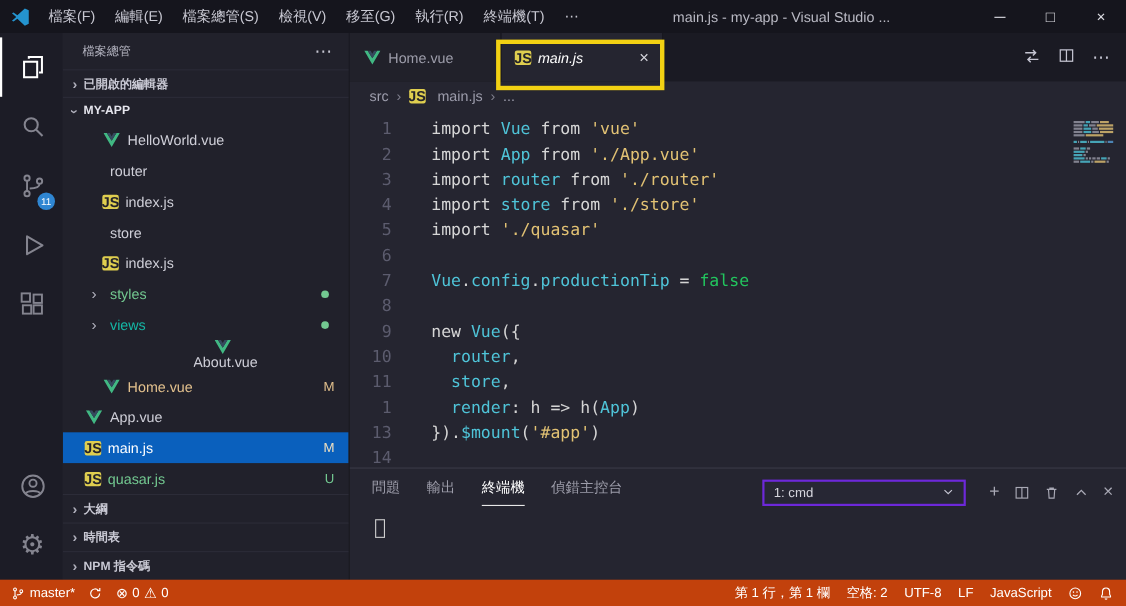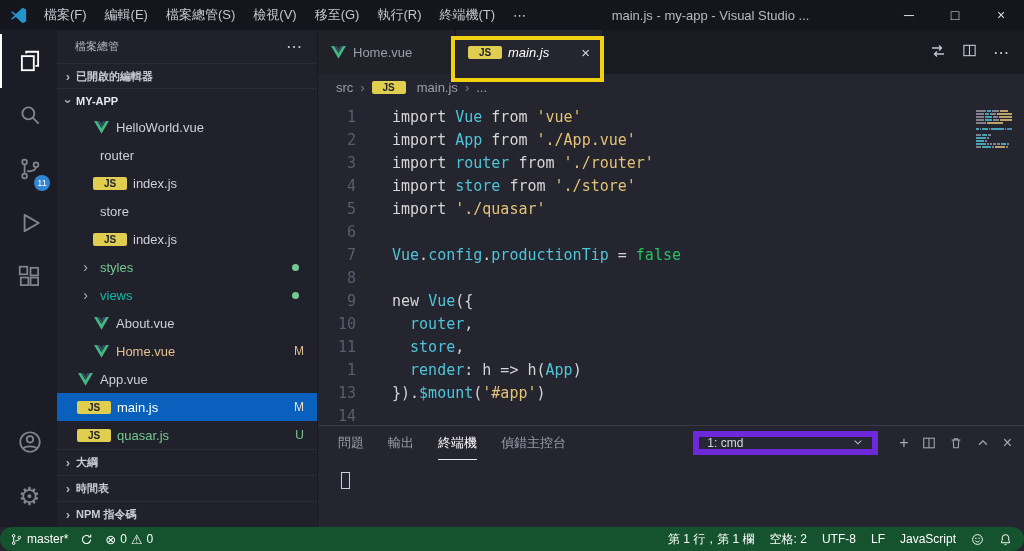--- a/index.html
+++ b/index.html
@@ -28,21 +28,21 @@
 .sidebar-header{height:33px;display:flex;align-items:center;justify-content:space-between;padding:0 14px 0 18px;font-size:11px;color:#b4b4c0;flex:none;}
 .more{font-size:16px;color:#c5c5d0;letter-spacing:1px;}
 .section-row{height:25px;display:flex;align-items:center;font-size:11px;font-weight:bold;color:#c9c9d4;padding-left:3px;border-top:1px solid #2c2c38;flex:none;}
 .sec-chev{width:16px;text-align:center;font-size:13px;color:#b0b0bc;display:inline-block;flex:none;}
 .sec-chev.down{transform:rotate(90deg);}
 .project .sec-label{color:#e6e6ee;}
 .tree{flex:1;overflow:hidden;}
 .tree-row{height:28px;display:flex;align-items:center;font-size:13px;color:#cfcfd8;}
 .tree-row.selected{background:#0a60bd;color:#fff;}
 .fi{width:17px;margin-right:6px;display:inline-flex;align-items:center;justify-content:center;flex:none;}
-.js-chip{background:#dfce4f;color:#22222a;font-weight:bold;font-size:10px;width:34px;height:13px;border-radius:2px;display:inline-flex;align-items:center;justify-content:center;font-family:"Liberation Sans",sans-serif;}
+.js-chip{background:#dfce4f;color:#22222a;font-weight:bold;font-size:13px;width:15px;height:13px;border-radius:2px;display:inline-flex;align-items:center;justify-content:center;font-family:"Liberation Sans",sans-serif;}
 .tree-chev{font-size:14px;color:#b0b0bc;}
 .tree-label{white-space:nowrap;overflow:hidden;}
 .git-dot{width:7px;height:7px;border-radius:50%;background:#73c991;margin-left:auto;margin-right:18px;flex:none;}
 .git-badge{margin-left:auto;margin-right:13px;font-size:12px;flex:none;font-weight:normal;}
 .sidebar-bottom{flex:none;}
 .side-section{height:26px;display:flex;align-items:center;font-size:11px;font-weight:bold;color:#c9c9d4;border-top:1px solid #2c2c38;padding-left:3px;}
 
 .editor-region{flex:1;display:flex;flex-direction:column;background:#252530;min-width:0;}
 .tabbar{height:44px;background:#1a1a23;display:flex;align-items:stretch;flex:none;}
 .tabs{display:flex;}
@@ -67,31 +67,31 @@
 .tk-bool{color:#22c55e;}
 .minimap{position:absolute;top:10px;right:12px;width:36px;display:flex;flex-direction:column;gap:1px;}
 .mm-line{height:2px;display:flex;gap:1px;}
 .mm-tk{height:2px;display:inline-block;opacity:.8;}
 .mm-tk.tk-kw,.mm-tk.tk-pn{background:#9a9aa8;}
 .mm-tk.tk-id{background:#4fc4d8;}
 .mm-tk.tk-str{background:#e2c274;}
 .mm-tk.tk-bool{background:#569cd6;}
 
 .panel{height:102px;border-top:1px solid #3a3a46;display:flex;flex-direction:column;flex:none;}
-.panel-header{height:34px;display:flex;align-items:center;padding:0 12px 0 20px;flex:none;}
+.panel-header{height:34px;display:flex;align-items:flex-end;padding:0 12px 0 20px;flex:none;}
 .panel-tabs{display:flex;gap:24px;height:100%;align-items:stretch;}
 .panel-tab{font-size:13px;color:#9d9daa;display:flex;align-items:center;border-bottom:1px solid transparent;}
 .panel-tab.active{color:#fff;border-bottom-color:#e8e8e8;}
 .panel-right{margin-left:auto;display:flex;align-items:center;gap:13px;}
-.term-select{width:185px;height:24px;background:#272734;border:6px solid #6d28d9;display:flex;align-items:center;justify-content:space-between;padding:0 8px;font-size:12px;color:#d5d5dd;margin-right:8px;}
+.term-select{width:185px;height:24px;background:#272734;border:2px solid #6d28d9;display:flex;align-items:center;justify-content:space-between;padding:0 8px;font-size:12px;color:#d5d5dd;margin-right:8px;}
 .picon{display:flex;align-items:center;color:#a9a9b5;font-size:16px;line-height:1;}
 .terminal{flex:1;font:14px/20px "DejaVu Sans Mono",monospace;color:#e6e6e6;padding:12px 0 0 20px;display:flex;align-items:flex-start;}
 .cursor{width:9px;height:17px;border:1px solid #cfcfcf;margin-left:3px;display:inline-block;}
 
-.statusbar{position:absolute;left:0;right:0;bottom:0;height:24px;background:#14532d;display:flex;align-items:center;color:#fff;font-size:12px;padding:0 12px 0 10px;border-radius:12px;}
+.statusbar{position:absolute;left:0;right:0;bottom:0;height:24px;background:#c2410c;display:flex;align-items:center;color:#fff;font-size:12px;padding:0 12px 0 10px;}
 .sb-left{display:flex;align-items:center;gap:12px;}
 .sb-right{margin-left:auto;display:flex;align-items:center;gap:15px;}
 .sb-item{display:flex;align-items:center;gap:4px;white-space:nowrap;}
 .sb-ic{display:flex;align-items:center;font-size:13px;line-height:1;}
 
 .annotation{position:absolute;left:451px;top:36px;width:153px;height:46px;border:4px solid #f2d113;z-index:60;pointer-events:none;}
 </style>
 </head>
 <body>
 
@@ -240,21 +240,21 @@
           <div class="tree-row" style="padding-left: 20px;">
             <span class="fi tree-chev">›</span>
             <span class="tree-label" style="color: rgb(115, 201, 145); text-align: center;">styles</span>
             <span class="git-dot"></span>
           </div>
           <div class="tree-row" style="padding-left: 20px;">
             <span class="fi tree-chev">›</span>
             <span class="tree-label" style="color: #14b8a6;">views</span>
             <span class="git-dot"></span>
           </div>
-          <div class="tree-row" style="padding-left: 36px;">
+          <div class="tree-row" style="padding-left: 36px; flex-direction: column;">
             <span class="fi">
               <svg viewBox="0 0 16 14" width="15" height="13">
                 <path d="M0 0h3.3L8 7.6 12.7 0H16L8 13.7z" fill="#41b883"></path>
                 <path d="M3.3 0h2.9L8 3l1.8-3h2.9L8 7.6z" fill="#35495e"></path>
               </svg>
             </span>
             <span class="tree-label">About.vue</span>
           </div>
           <div class="tree-row" style="padding-left: 36px;">
             <span class="fi">

